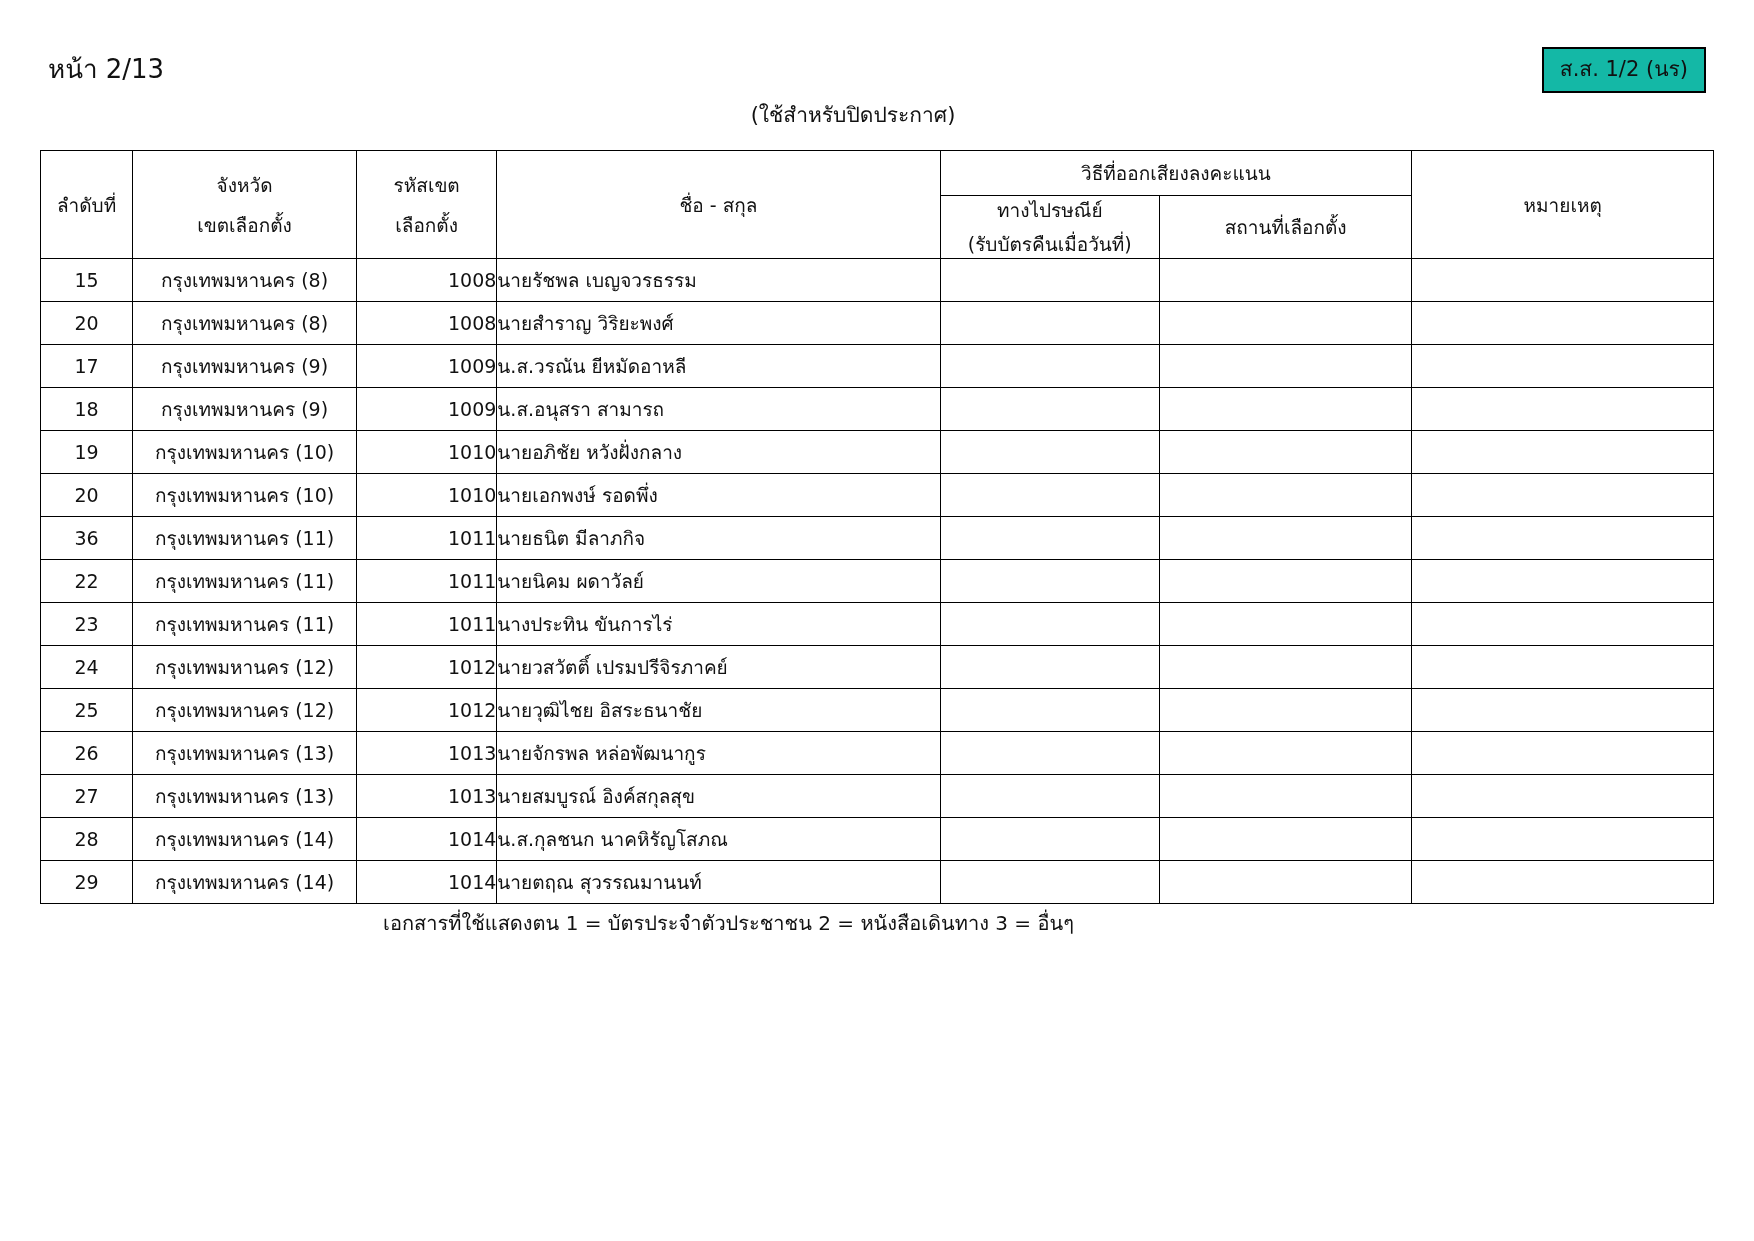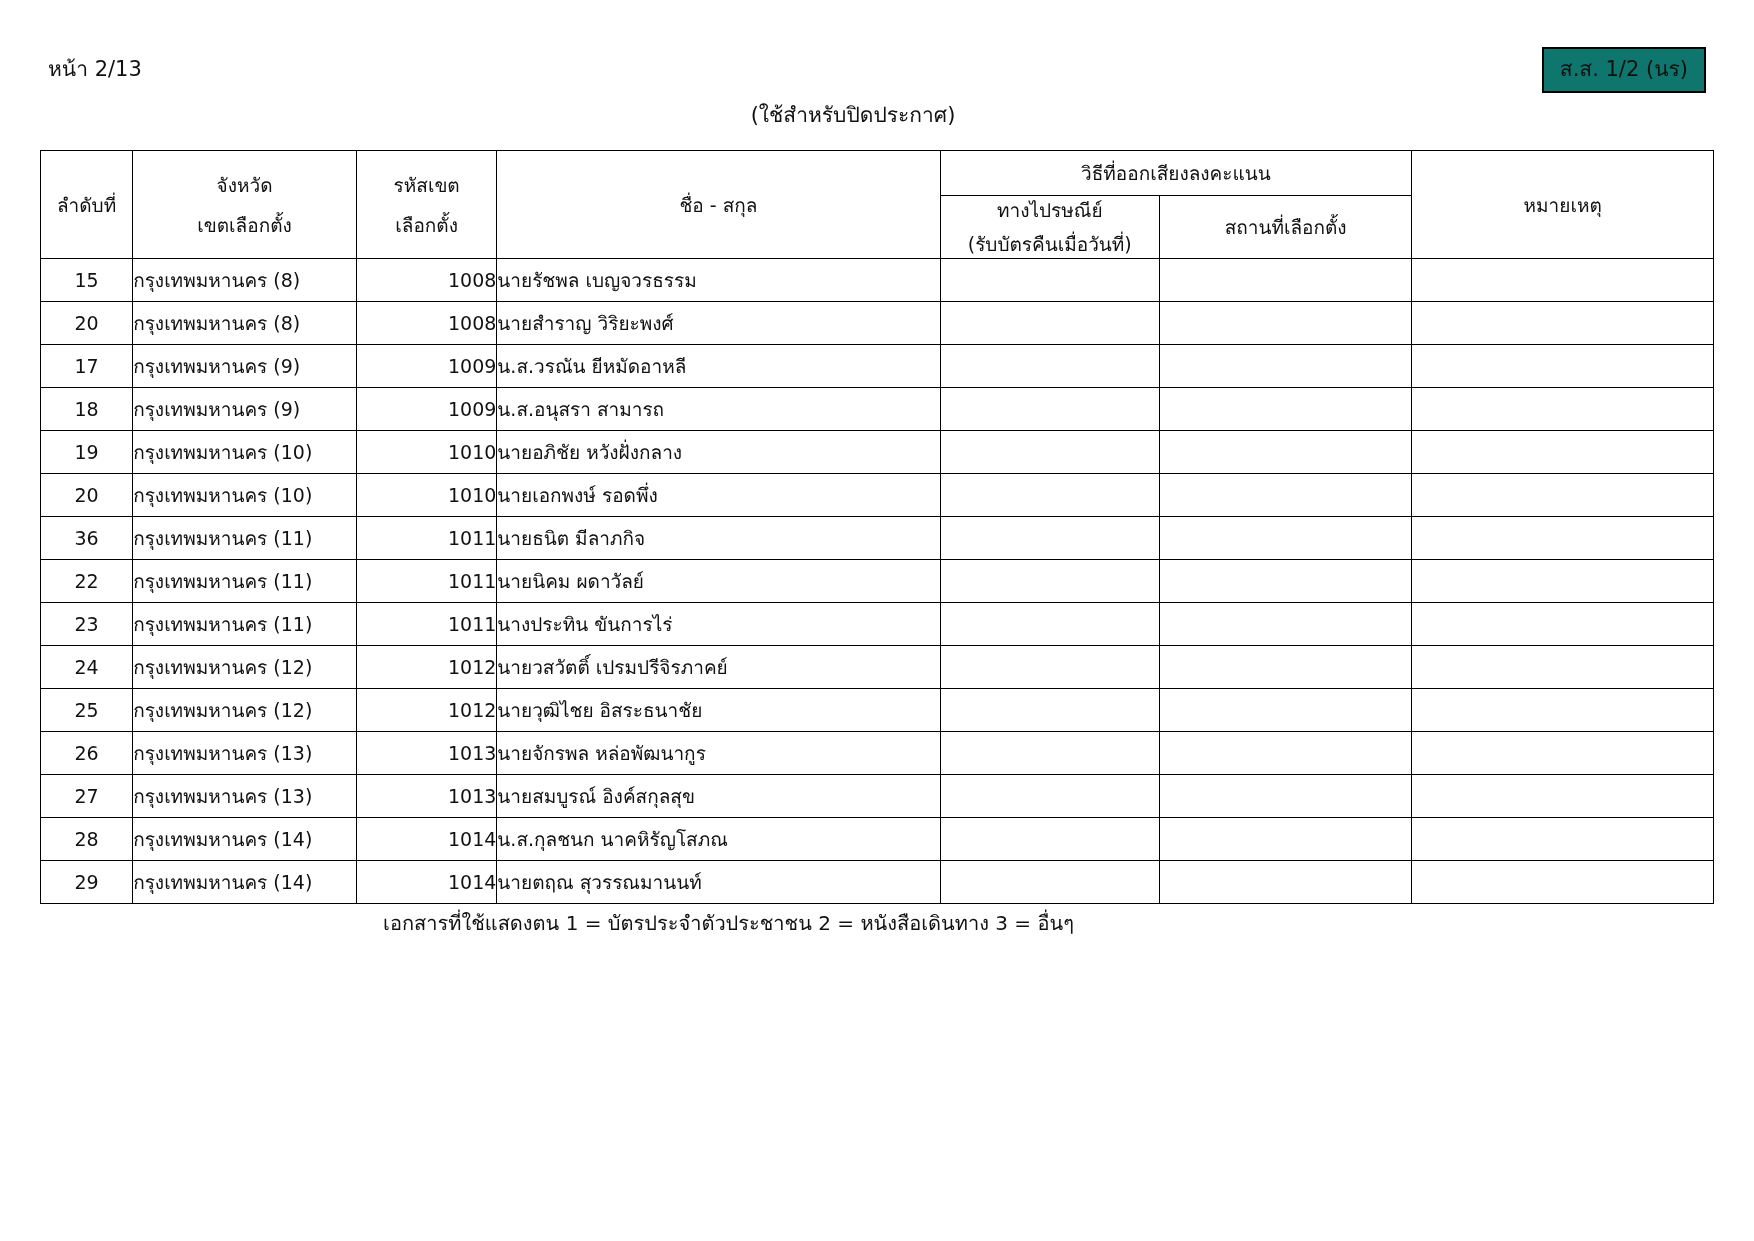--- a/index.html
+++ b/index.html
@@ -29,34 +29,34 @@
     position: absolute;
     top: 50px;
     left: 0;
     width: 1754px;
     height: 52px;
   }
   .page-number {
     position: absolute;
     left: 48px;
     top: 4px;
-    font-size: 21px;
+    font-size: 26px;
     line-height: 30px;
     white-space: nowrap;
   }
   .form-code-box {
     position: absolute;
     right: 48px;
     top: -3px;
     border: 2px solid #000000;
     padding: 7px 16px 9px 16px;
     font-size: 21px;
     line-height: 26px;
     white-space: nowrap;
-    background: #0f766e;
+    background: #14b8a6;
   }
 
   
   .subtitle {
     position: absolute;
     top: 100px;
     left: 0;
     width: 1682px;
     text-align: center;
     font-size: 21px;
@@ -109,21 +109,21 @@
     text-align: center;
     padding: 6px 4px 16px 4px;
     height: 62px;
   }
   .hd-sub .s1 { display: block; }
   .hd-sub .s2 { display: block; margin-top: 8px; }
 
   
   tbody td { height: 42px; }
   td.seq    { text-align: center; margin-left: 6px; }
-  td.prov   { text-align: left; padding-left: 14px; }
+  td.prov   { text-align: center; padding-left: 14px; }
   td.code   { text-align: right; }
   td.name   { text-align: left; padding-left: 14px; }
   td.blank  { }
 
   
   .footnote {
     position: absolute;
     top: 908px;
     left: 0;
     width: 1457px;

